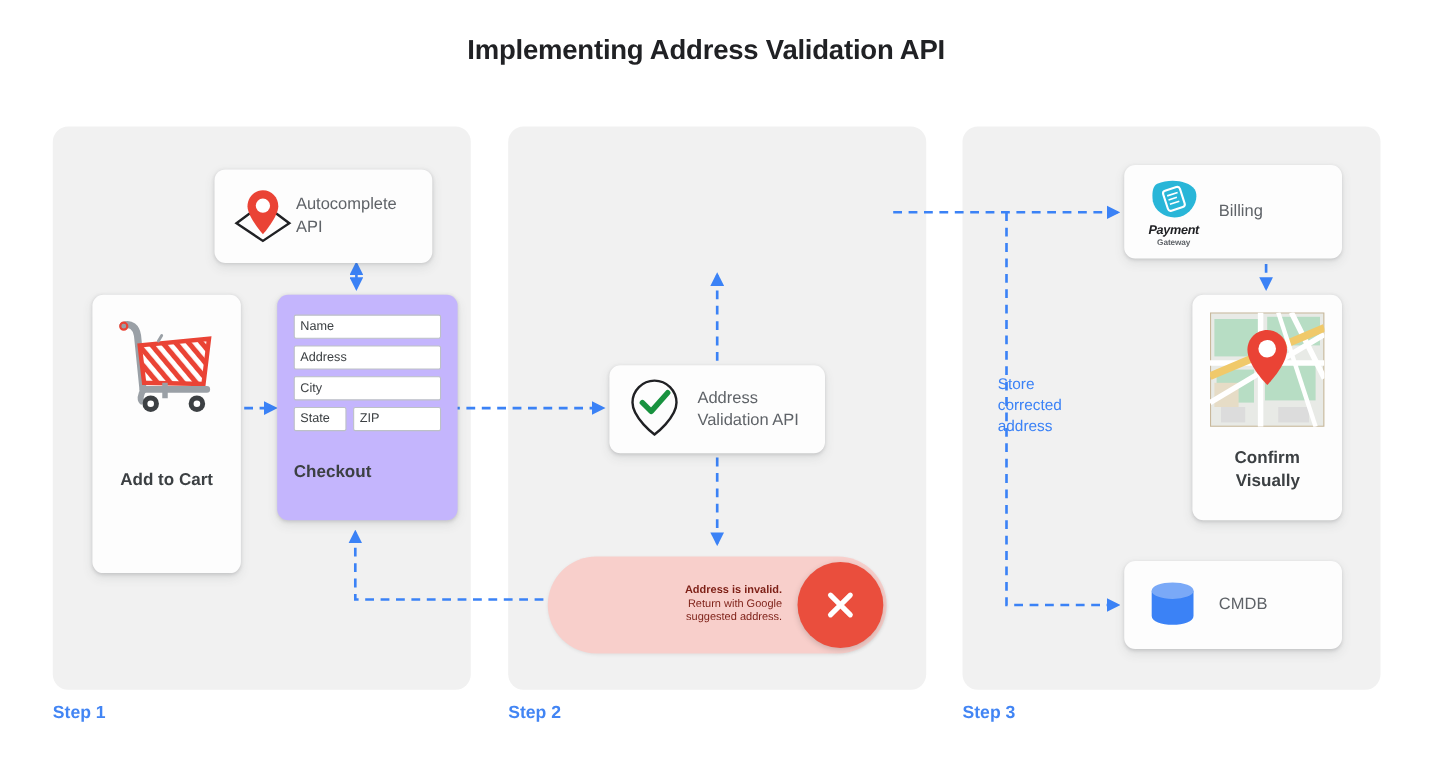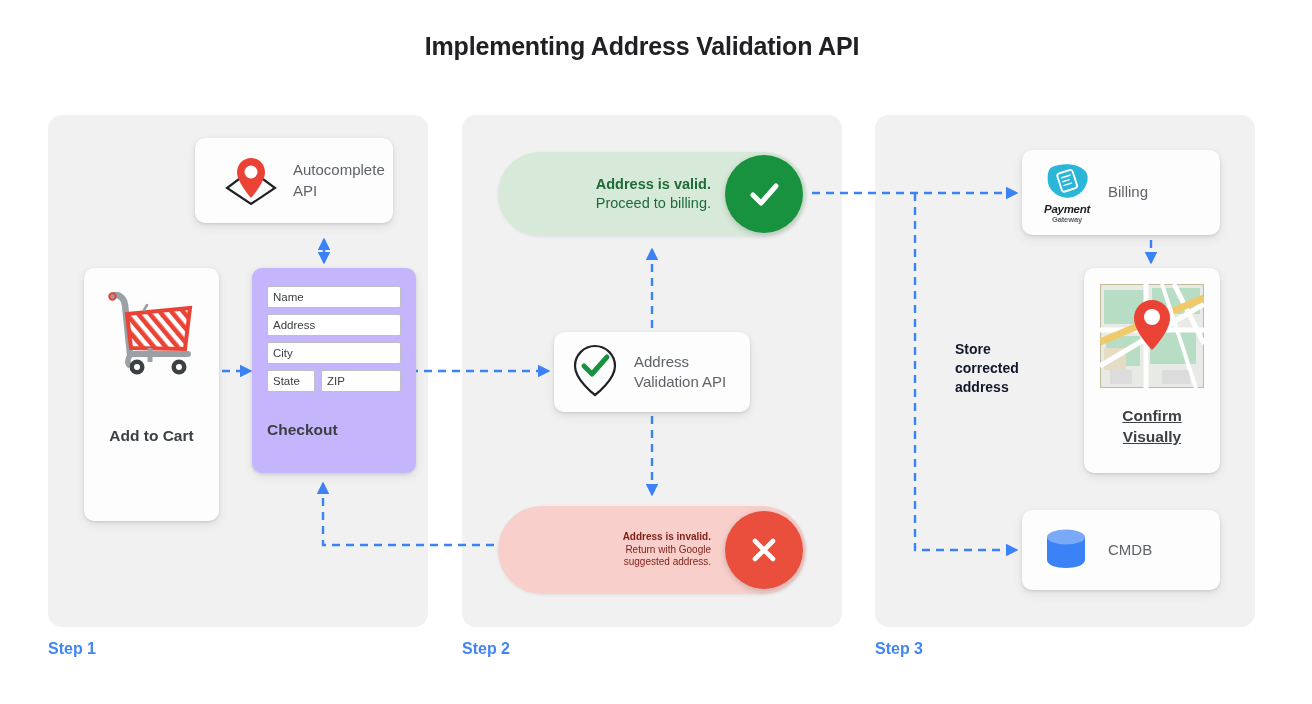--- a/index.html
+++ b/index.html
@@ -45,22 +45,22 @@
     box-shadow: 0 1px 3px rgba(60,64,67,0.16), 0 4px 10px rgba(60,64,67,0.10);
     display: flex; align-items: center;
   }
   .card-label {
     font-size: 15px; color: #5f6368; line-height: 1.35;
   }
   .card-label.bold { font-weight: bold; color: #3c4043; font-size: 15.5px; }
 
   
   #card-autocomplete {
-    left: 195px; top: 138px; width: 198px; height: 85px;
-    padding-left: 26px; gap: 12px;
+    left: 195px; top: 154px; width: 198px; height: 85px;
+    padding-left: 14px; 
   }
   
   #card-cart {
     left: 84px; top: 268px; width: 135px; height: 253px;
     flex-direction: column; justify-content: flex-start;
     padding-top: 18px;
   }
   #card-cart .card-label { margin-top: 44px; text-align: center; }
   
   #card-checkout {
@@ -124,41 +124,41 @@
   
   #card-billing {
     left: 1022px; top: 150px; width: 198px; height: 85px;
     padding-left: 14px; gap: 10px;
   }
   #card-map {
     left: 1084px; top: 268px; width: 136px; height: 205px;
     flex-direction: column; justify-content: flex-start;
     padding-top: 16px;
   }
-  #card-map .card-label { margin-top: 14px; text-align: center; text-decoration: underline; }
+  #card-map .card-label { margin-top: 14px; text-align: right; }
   #card-cmdb {
     left: 1022px; top: 510px; width: 198px; height: 80px;
     padding-left: 20px; gap: 18px;
   }
 
   
   .pg-logo { width: 62px; text-align: center; flex: none; }
   .pg-name {
     font-size: 11.5px; font-weight: bold; color: #202124;
     font-style: italic; letter-spacing: -0.3px; margin-top: -2px;
   }
   .pg-sub {
     font-size: 7.5px; font-weight: bold; color: #5f6368;
     letter-spacing: -0.1px;
   }
 
   
   #store-note {
-    position: absolute; left: 955px; top: 340px;
-    font-size: 14px; font-weight: bold; color: #0f172a;
+    position: absolute; left: 907px; top: 340px;
+    font-size: 14px; font-weight: normal; color: #3b82f6;
     line-height: 1.35; width: 90px;
   }
 
   svg.overlay {
     position: absolute; left: 0; top: 0;
     width: 1312px; height: 704px;
     pointer-events: none;
   }
 </style>
 </head>
@@ -243,31 +243,20 @@
     <div class="field">Name</div>
     <div class="field">Address</div>
     <div class="field">City</div>
     <div class="field-row">
       <div class="field state">State</div>
       <div class="field zip">ZIP</div>
     </div>
     <div class="card-label bold">Checkout</div>
   </div>
 
-  <div class="pill" id="pill-valid">
-    <div class="pill-text">
-      <span class="l1">Address is valid.</span>
-      <span class="l2">Proceed to billing.</span>
-    </div>
-    <div class="pill-circle" id="circle-valid">
-      <svg width="40" height="40" viewBox="0 0 40 40">
-        <path d="M9 21 L17 29 L32 12" fill="none" stroke="#ffffff" stroke-width="5" stroke-linecap="round" stroke-linejoin="round"></path>
-      </svg>
-    </div>
-  </div>
 
   <div class="card" id="card-validation">
     <span>
       <svg width="54" height="58" viewBox="0 0 54 58">
         <path d="M27 5 C16 5 7 14 7 25 C7 39 27 54 27 54 C27 54 47 39 47 25 C47 14 38 5 27 5 Z" fill="none" stroke="#202124" stroke-width="2.2"></path>
         <path d="M16 25 L24 33 L39 16" fill="none" stroke="#18923f" stroke-width="5" stroke-linecap="round" stroke-linejoin="round"></path>
       </svg>
     </span>
     <div class="card-label">
       <span>Address</span><br>

